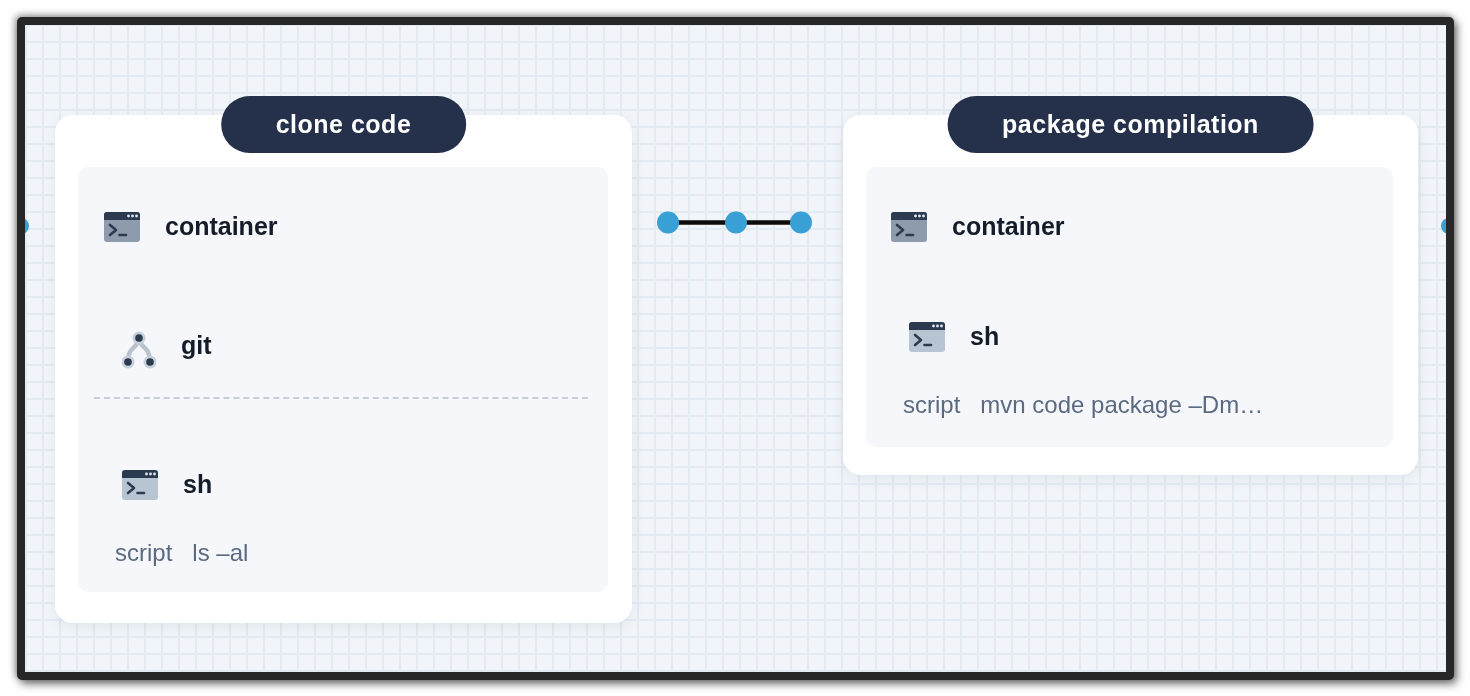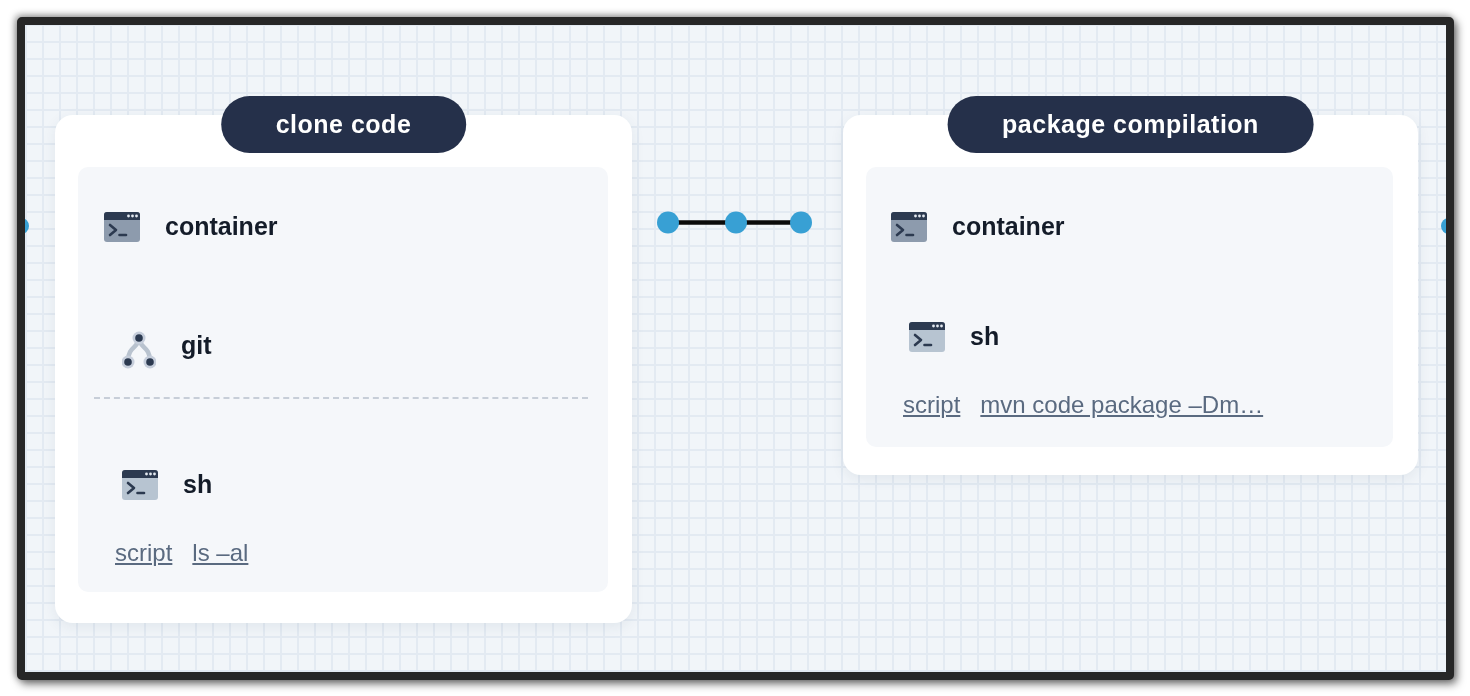--- a/index.html
+++ b/index.html
@@ -36,21 +36,21 @@
            background:#f5f7fa; }
   .panel-clone   { width:530px; height:425px; }
   .panel-compile { width:527px; height:280px; }
 
   .row { position:absolute; display:flex; align-items:flex-start; gap:25px;
          transform:translateY(-50%); }
   .row .label { font-size:25px; font-weight:700; color:#141c29; }
 
   .script-row { position:absolute; transform:translateY(-50%);
                 display:flex; align-items:baseline; gap:20px;
-                font-size:24px; color:#5a6a80; white-space:nowrap;text-decoration:underline; }
+                font-size:24px; color:#5a6a80; white-space:nowrap; }
 
   .divider { position:absolute; left:16px; right:20px;
              border-top:2px dashed #c7ced8; }
 
   .icon-svg { display:block; }
 
   
   .connector { position:absolute; left:630px; top:184px; }
   .edge-dot { position:absolute; width:16px; height:16px; border-radius:50%;
               background:#38a0d4; top:193px; }

